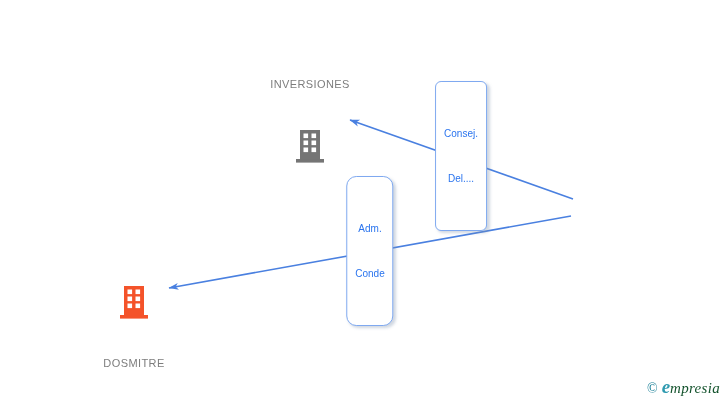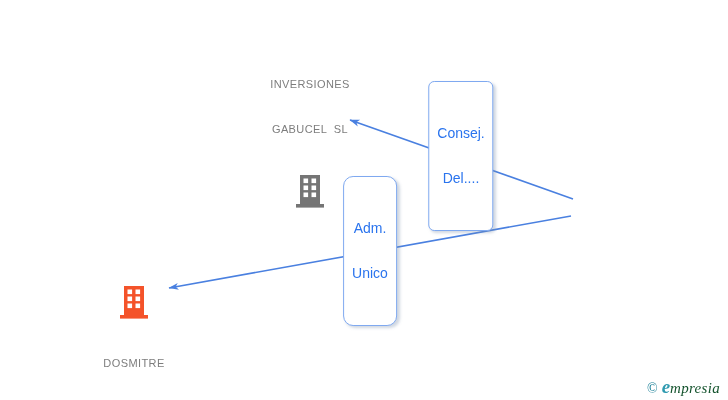--- a/index.html
+++ b/index.html
@@ -30,21 +30,21 @@
   }
   .node-icon { display: block; margin: 0 auto; }
   .edge-label {
     position: absolute;
     transform: translate(-50%, -50%);
     background: #ffffff;
     border: 1.5px solid #7fa9f0;
     border-radius: 6px;
     padding: 14px 8px;
     color: #2a74ee;
-    font-size: 14px;
+    font-size: 10px;
     line-height: 15px;
     text-align: center;
     white-space: pre-wrap;
     box-shadow: 2px 2px 3px rgba(120,140,170,0.35);
     cursor: pointer;
   }
   .footer-logo {
     position: absolute;
     right: 8px;
     bottom: 2px;
@@ -82,21 +82,20 @@
         <path d="M0.5,0.5 L10.5,4 L0.5,7.5 L3.2,4 Z" fill="#4a80e0"></path>
       </marker>
     </defs>
     <line x1="573" y1="199" x2="350" y2="120" stroke="#4a80e0" stroke-width="1.6" marker-end="url(#arrow)"></line>
     <line x1="571" y1="216" x2="169" y2="288" stroke="#4a80e0" stroke-width="1.6" marker-end="url(#arrow)"></line>
   </svg>
 
   <div class="node" style="left:230px; top:47px; width:160px;">
     <div class="node-label">
       <span style="display:block">INVERSIONES</span>
-      <span style="display:block">GABUCEL  SL</span>
     </div>
     <svg class="node-icon" width="36" height="37" viewBox="0 0 36 37" style="margin-top:6px;">
       <rect x="4" y="31" width="28" height="3.6" fill="#757575"></rect>
       <rect x="8" y="2" width="20" height="29.5" fill="#757575"></rect>
       <g fill="#ffffff">
         <rect x="11.5" y="5.5" width="4.6" height="4.6"></rect>
         <rect x="19.5" y="5.5" width="4.6" height="4.6"></rect>
         <rect x="11.5" y="12.5" width="4.6" height="4.6"></rect>
         <rect x="19.5" y="12.5" width="4.6" height="4.6"></rect>
         <rect x="11.5" y="19.5" width="4.6" height="4.6"></rect>
@@ -125,20 +124,20 @@
   </div>
 
 
   <div class="edge-label" style="left:461px; top:156px;">
     <span style="display:block">Consej.</span>
     <span style="display:block">Del....</span>
   </div>
 
   <div class="edge-label" style="left:370px; top:251px;border-radius:10px;">
     <span style="display:block">Adm.</span>
-    <span style="display:block">Unico</span>
+    <span style="display:block">Conde</span>
   </div>
 
   <div class="footer-logo">
     <span class="copyright">©</span><span class="brand-initial">e</span><span class="brand-rest">mpresia</span>
   </div>
 
 </div>
 
 </body></html>

